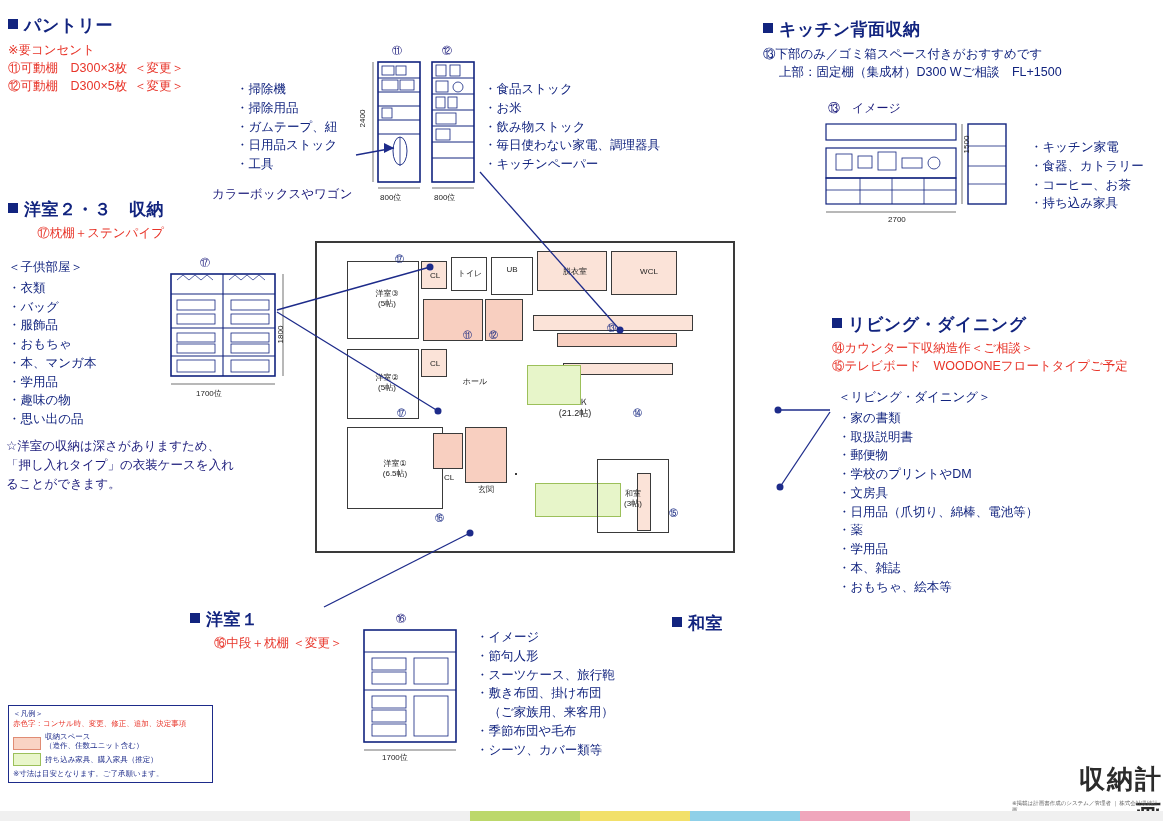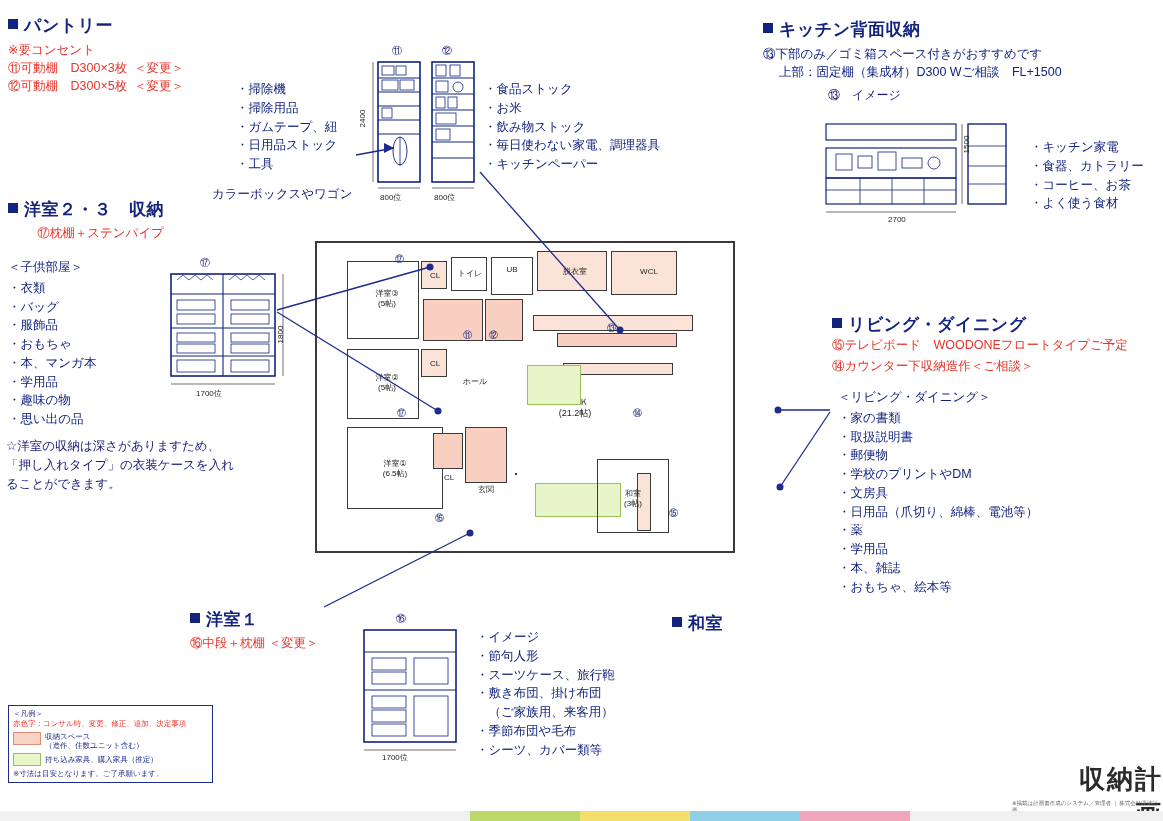--- a/index.html
+++ b/index.html
@@ -102,21 +102,21 @@
   <div class="abs" style="left:-16px;top:70px;font-size:8px;color:#222;transform:rotate(-90deg);">2400</div>
   <div class="abs" style="left:10px;top:148px;font-size:8px;color:#222;">800位</div>
   <div class="abs" style="left:64px;top:148px;font-size:8px;color:#222;">800位</div>
 </div>
 
 <div class="abs" style="left:763px;top:18px;">
   <div class="sec-title"><span class="sq"></span><span>キッチン背面収納</span></div>
   <div class="sub" style="margin-top:4px;">⑬下部のみ／ゴミ箱スペース付きがおすすめです</div>
   <div class="sub" style="margin-left:16px;">上部：固定棚（集成材）D300 Wご相談　FL+1500</div>
 </div>
-<div class="abs" style="left:828px;top:87px;font-size:12px;">⑬　イメージ</div>
+<div class="abs" style="left:828px;top:100px;font-size:12px;">⑬　イメージ</div>
 
 <svg class="abs" style="left:818px;top:118px;" width="200" height="100">
   <rect x="8" y="6" width="130" height="16" fill="none" stroke="#12247f" stroke-width="1.2"></rect>
   <rect x="8" y="30" width="130" height="30" fill="none" stroke="#12247f" stroke-width="1.2"></rect>
   <rect x="8" y="60" width="130" height="26" fill="none" stroke="#12247f" stroke-width="1.2"></rect>
   <line x1="8" y1="72" x2="138" y2="72" stroke="#12247f" stroke-width=".8"></line>
   <line x1="42" y1="60" x2="42" y2="86" stroke="#12247f" stroke-width=".8"></line>
   <line x1="74" y1="60" x2="74" y2="86" stroke="#12247f" stroke-width=".8"></line>
   <line x1="106" y1="60" x2="106" y2="86" stroke="#12247f" stroke-width=".8"></line>
   <rect x="18" y="36" width="16" height="16" fill="none" stroke="#12247f" stroke-width=".8"></rect>
@@ -131,21 +131,21 @@
   <line x1="8" y1="94" x2="138" y2="94" stroke="#333" stroke-width=".7"></line>
   <line x1="144" y1="6" x2="144" y2="86" stroke="#333" stroke-width=".7"></line>
 </svg>
 <div class="abs" style="left:888px;top:215px;font-size:8px;color:#222;">2700</div>
 <div class="abs" style="left:958px;top:140px;font-size:8px;color:#222;transform:rotate(-90deg);">1500</div>
 
 <div class="abs" style="left:1030px;top:138px;">
   <div class="list">・キッチン家電</div>
   <div class="list">・食器、カトラリー</div>
   <div class="list">・コーヒー、お茶</div>
-  <div class="list">・よく使う食材</div>
+  <div class="list">・持ち込み家具</div>
 </div>
 
 <div class="abs" style="left:8px;top:198px;">
   <div class="sec-title"><span class="sq"></span><span>洋室２・３　収納</span></div>
   <div class="sub red" style="margin-top:3px;text-align:right;">⑰枕棚＋ステンパイプ</div>
 </div>
 <div class="abs" style="left:8px;top:258px;">
   <div class="list" style="margin-bottom:2px;">＜子供部屋＞</div>
   <div class="list">・衣類</div>
   <div class="list">・バッグ</div>
@@ -188,40 +188,40 @@
       <rect x="66" y="90" width="38" height="12"></rect>
   </g>
   <line x1="6" y1="114" x2="110" y2="114" stroke="#333" stroke-width=".7"></line>
   <line x1="118" y1="4" x2="118" y2="106" stroke="#333" stroke-width=".7"></line>
 </svg>
 <div class="abs" style="left:196px;top:388px;font-size:8px;color:#222;">1700位</div>
 <div class="abs" style="left:272px;top:330px;font-size:8px;color:#222;transform:rotate(-90deg);">1800</div>
 
 <div class="abs" style="left:832px;top:313px;">
   <div class="sec-title"><span class="sq"></span><span>リビング・ダイニング</span></div>
+  <div class="sub red" style="margin-top:3px;">⑭カウンター下収納造作＜ご相談＞</div>
   <div class="sub red">⑮テレビボード　WOODONEフロートタイプご予定</div>
-  <div class="sub red" style="margin-top:3px;">⑭カウンター下収納造作＜ご相談＞</div>
 </div>
 <div class="abs" style="left:838px;top:388px;">
   <div class="list" style="margin-bottom:2px;">＜リビング・ダイニング＞</div>
   <div class="list">・家の書類</div>
   <div class="list">・取扱説明書</div>
   <div class="list">・郵便物</div>
   <div class="list">・学校のプリントやDM</div>
   <div class="list">・文房具</div>
   <div class="list">・日用品（爪切り、綿棒、電池等）</div>
   <div class="list">・薬</div>
   <div class="list">・学用品</div>
   <div class="list">・本、雑誌</div>
   <div class="list">・おもちゃ、絵本等</div>
 </div>
 
 <div class="abs" style="left:190px;top:608px;">
   <div class="sec-title"><span class="sq"></span><span>洋室１</span></div>
-  <div class="sub red" style="margin-top:3px;"><span>⑯中段＋枕棚</span>&nbsp;<span>＜変更＞</span></div>
+  <div class="sub red" style="margin-top:3px;margin-left:24px;"><span>⑯中段＋枕棚</span>&nbsp;<span>＜変更＞</span></div>
 </div>
 
 <div class="abs" style="left:396px;top:612px;font-size:10px;">⑯</div>
 <svg class="abs" style="left:358px;top:626px;" width="110" height="135">
   <rect x="6" y="4" width="92" height="112" fill="#fff" stroke="#12247f" stroke-width="1.6"></rect>
   <line x1="6" y1="26" x2="98" y2="26" stroke="#12247f" stroke-width="1.1"></line>
   <line x1="6" y1="64" x2="98" y2="64" stroke="#12247f" stroke-width="1.1"></line>
   <g stroke="#12247f" stroke-width=".8" fill="none">
     <rect x="14" y="32" width="34" height="12"></rect>
     <rect x="14" y="46" width="34" height="12"></rect>
@@ -332,21 +332,21 @@
     <circle cx="470" cy="533" r="3.5"></circle>
     <circle cx="620" cy="330" r="3.5"></circle>
     <circle cx="778" cy="410" r="3.5"></circle>
     <circle cx="780" cy="487" r="3.5"></circle>
   </g>
 </svg>
 
 <div id="legend" class="abs">
   <div>＜凡例＞</div>
   <div style="color:#e8352a;">赤色字：コンサル時、変更、修正、追加、決定事項</div>
-  <div style="margin-top:3px;display:flex;align-items:flex-start;">
+  <div style="margin-top:3px;display:flex;align-items:flex-end;">
     <span class="swatch sw-pink"></span>
     <span style="white-space:pre-line;line-height:1.2;">収納スペース
 （造作、住数ユニット含む）</span>
   </div>
   <div style="margin-top:3px;display:flex;align-items:center;">
     <span class="swatch sw-green"></span>
     <span>持ち込み家具、購入家具（推定）</span>
   </div>
   <div style="margin-top:3px;">※寸法は目安となります。ご了承願います。</div>
 </div>

